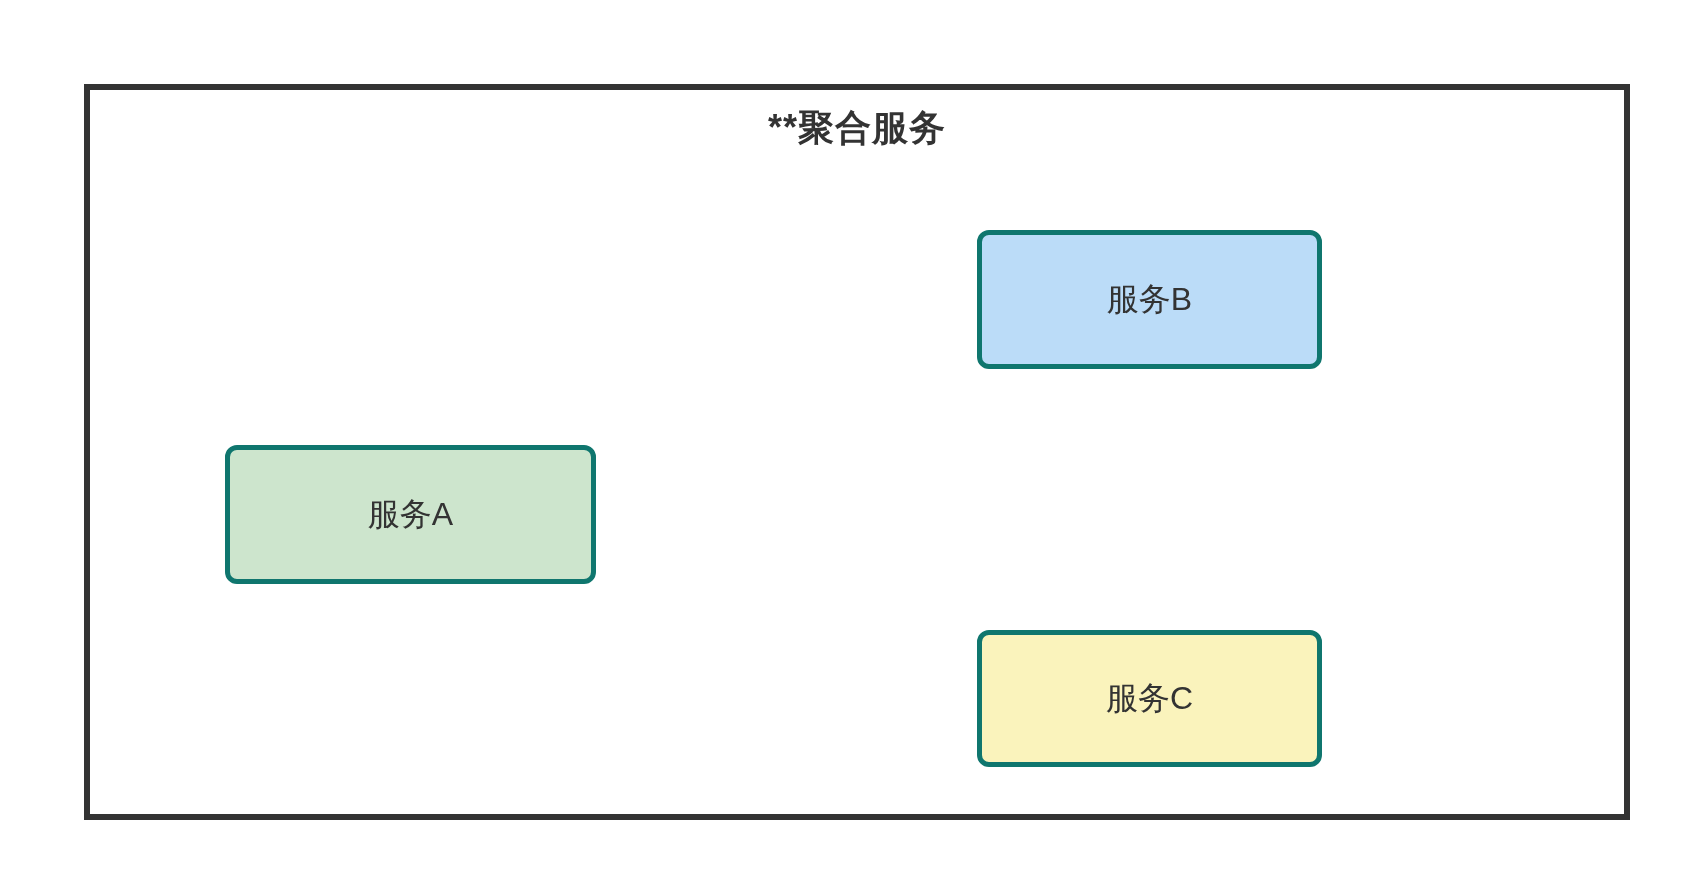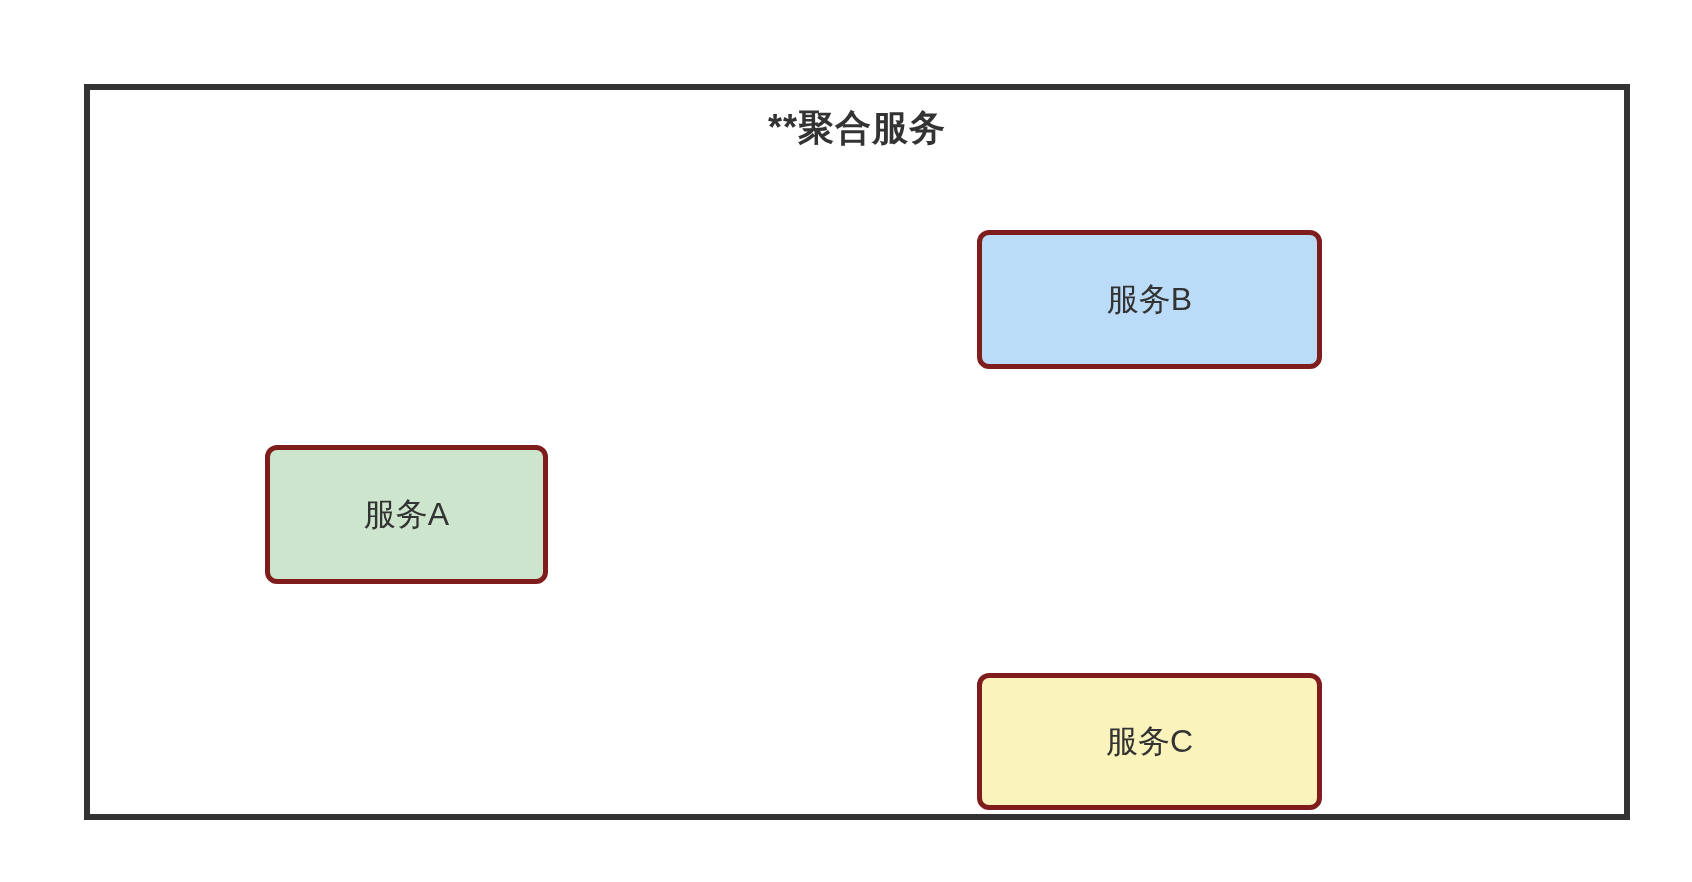--- a/index.html
+++ b/index.html
@@ -32,41 +32,40 @@
     left: 0;
     width: 100%;
     text-align: center;
     font-size: 36px;
     font-weight: bold;
     color: #333333;
     letter-spacing: 1px;
   }
   .node {
     position: absolute;
-    border: 5px solid #7f1d1d;
+    border: 5px solid #0f766e;
     border-radius: 12px;
     display: flex;
     align-items: center;
     justify-content: center;
     font-size: 32px;
     color: #333333;
   }
   
   .node-b {
     left: 887px;   
     top: 140px;    
     width: 345px;
     height: 139px;
   }
   .node-a {
     left: 135px;   
     top: 355px;    
-    width: 283px;
+    width: 371px;
     height: 139px;
-    margin-left: 40px;
   }
   .node-c {
     left: 887px;   
     top: 540px;    
     width: 345px;
     height: 137px;
   }
   .node-label {
     pointer-events: none;
   }
@@ -81,18 +80,18 @@
     <div class="boundary-title">**聚合服务</div>
 
     <div class="node node-b" style="background-color: rgb(187, 220, 248);">
       <span class="node-label">服务B</span>
     </div>
 
     <div class="node node-a" style="background-color: rgb(205, 229, 205);">
       <span class="node-label">服务A</span>
     </div>
 
-    <div class="node node-c" style="background-color: rgb(250, 243, 188); margin-top: 43px;">
+    <div class="node node-c" style="background-color: rgb(250, 243, 188);">
       <span class="node-label">服务C</span>
     </div>
 
   </div>
 </div>
 
 </body></html>

